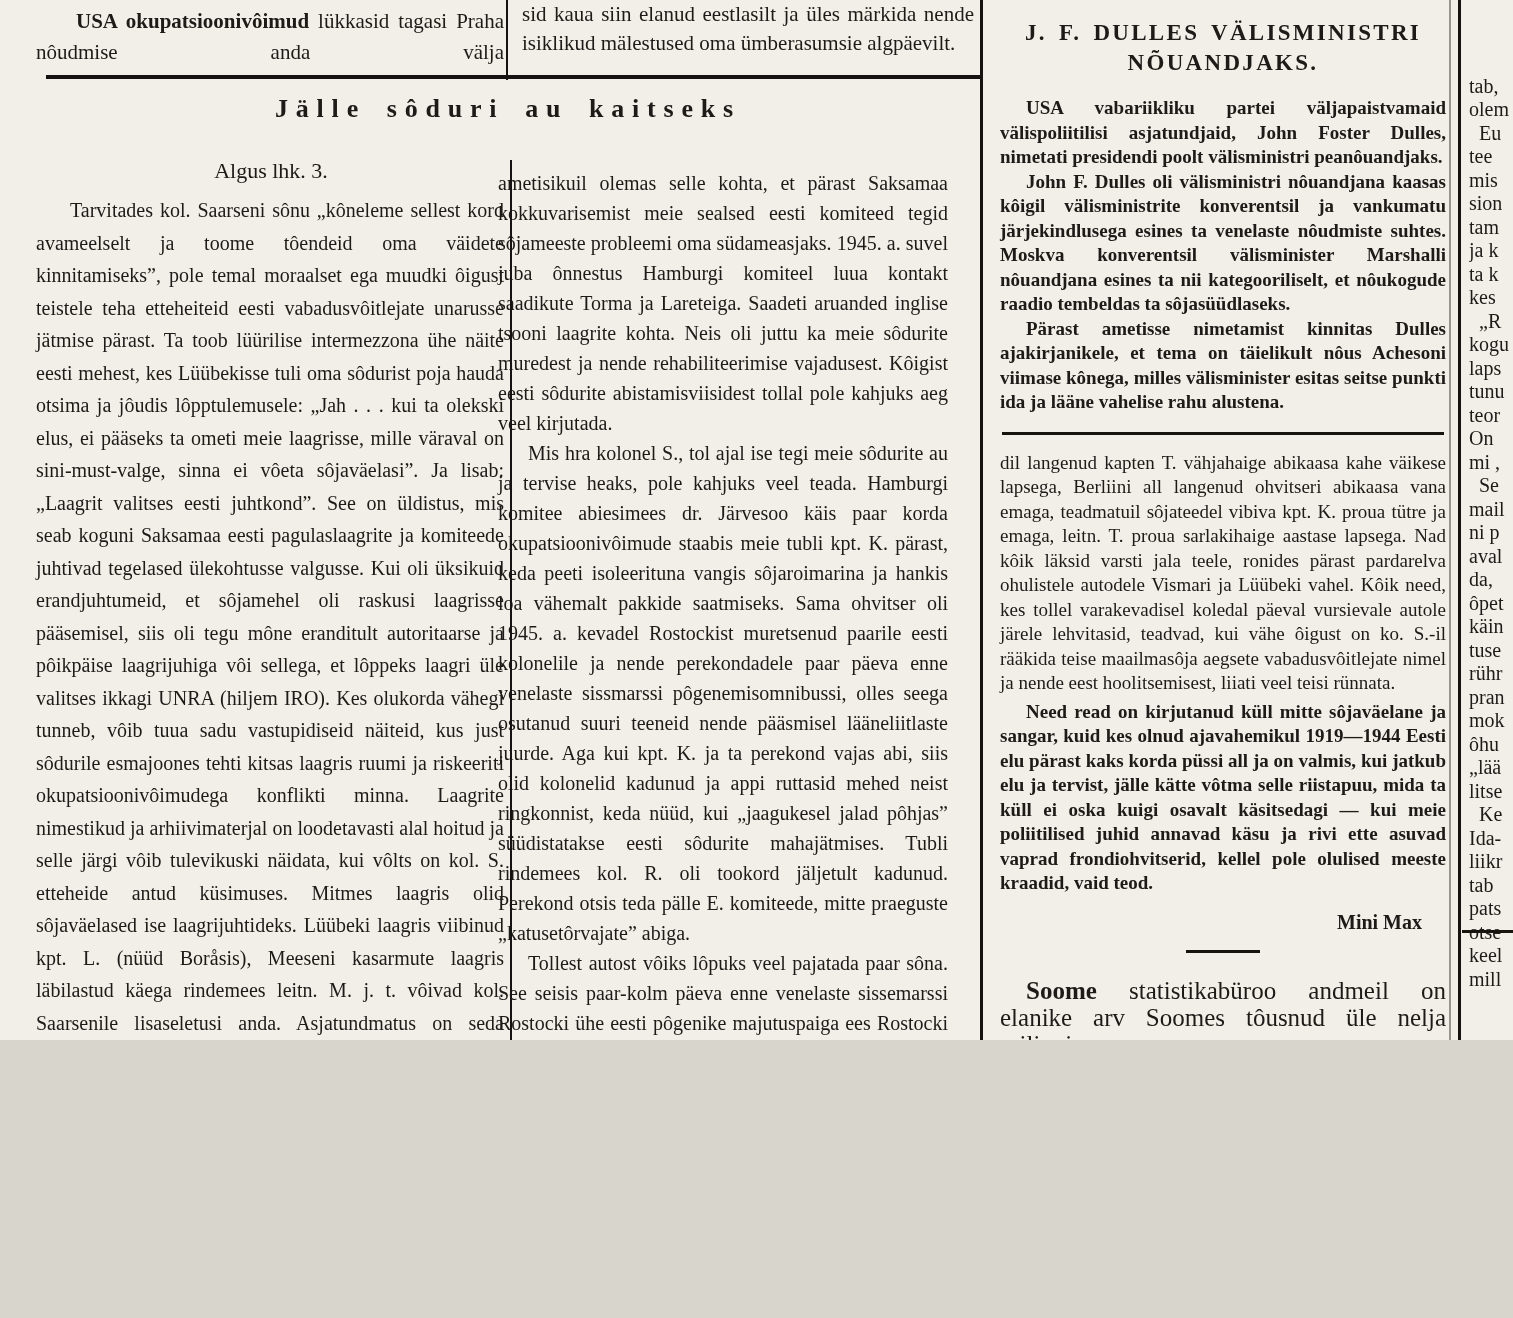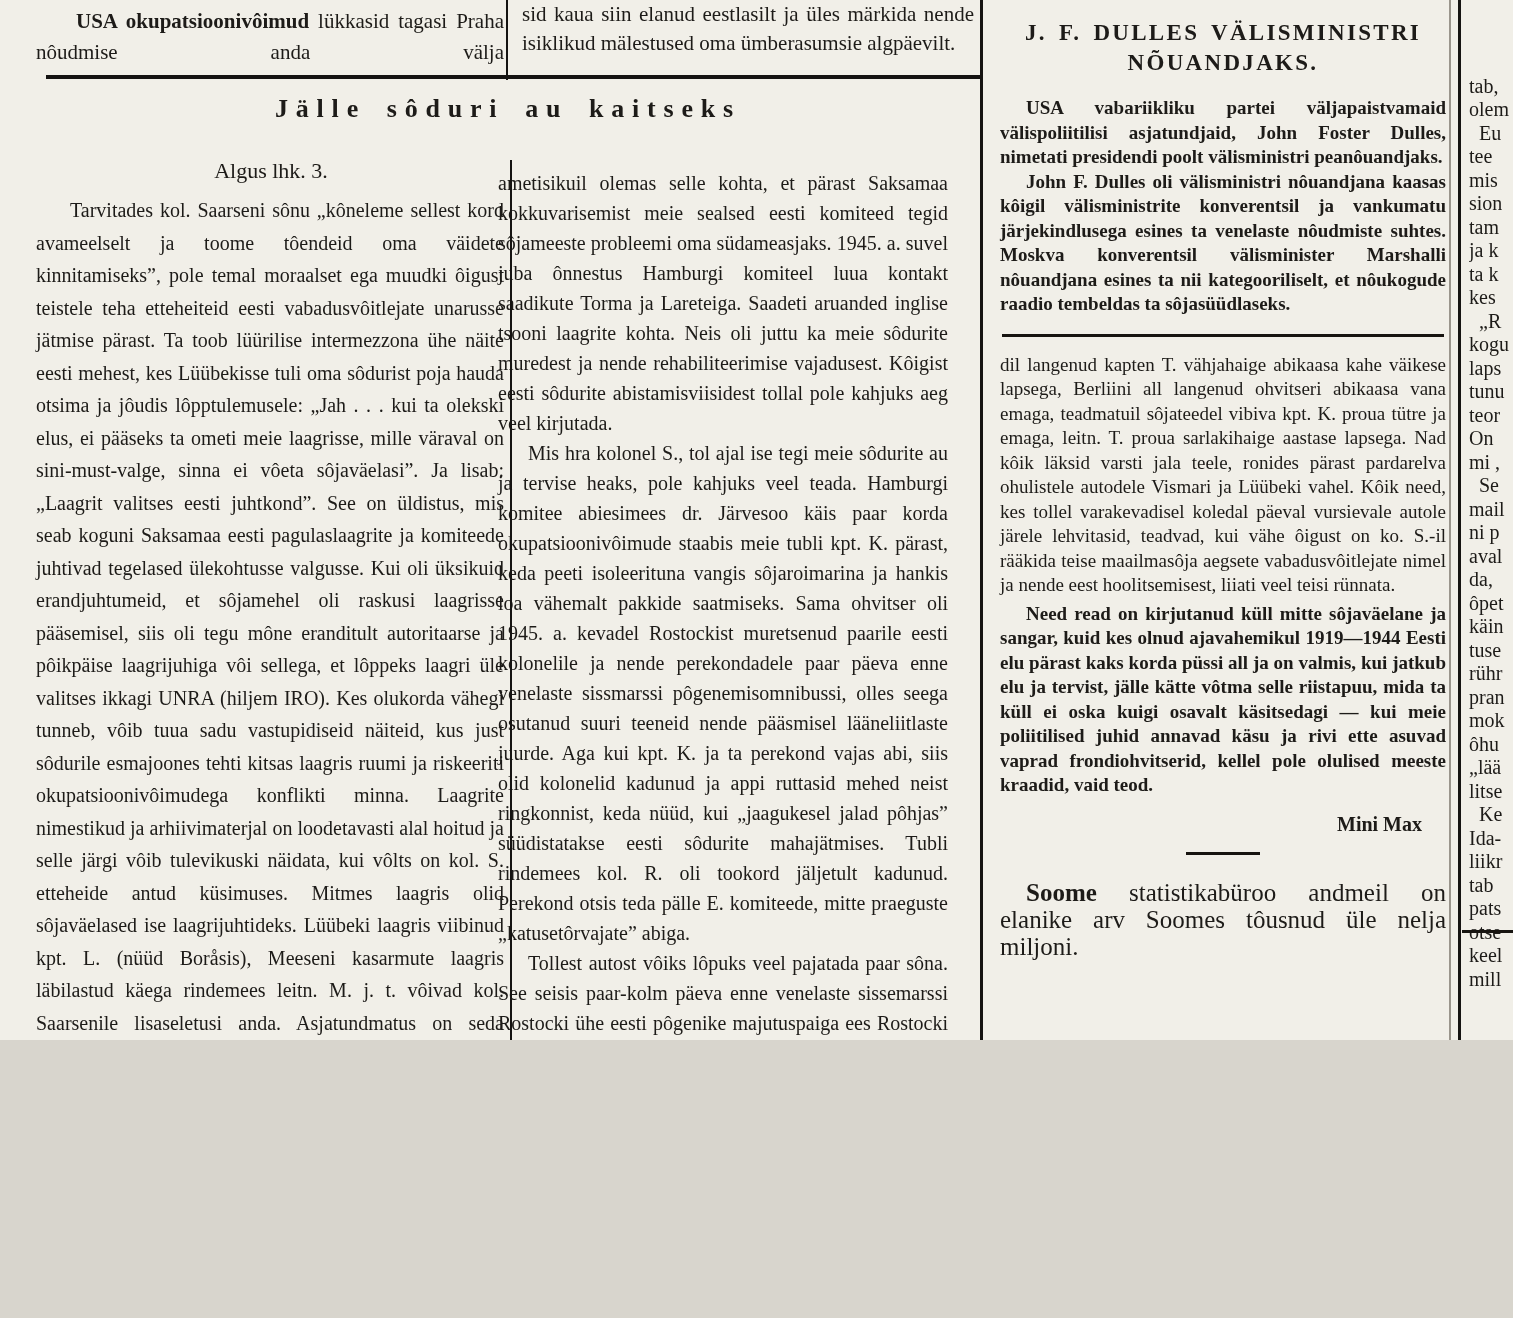--- a/index.html
+++ b/index.html
@@ -127,20 +127,21 @@
     <p class="p-indent p-cut">Tollest autost vôiks lôpuks veel pajatada paar sôna. See seisis paar-kolm päeva enne venelaste sissemarssi Rostocki ühe eesti pôgenike majutuspaiga ees Rostocki lähedal Kühlungsbornis, valmis stardiks vabasse läände. Sisse astusid auväärne, oma elutööga istepaiga kôigiti ärateeninud sanitaarkindral, ühe sôjaväearsti väikelaste pere koos emaga ja siis täies vormis kaks koloneli samuti marsivormis peredega ja ligi poole autot täitvate pakkidega. Kui auto vuras minema jäid järele lehvitama äsja fron-</p>
   </div>
 
   <div class="col3">
     <div class="dulles-headline">
       <div>J. F. DULLES VÄLISMINISTRI</div>
       <div>NÕUANDJAKS.</div>
     </div>
     <p class="p-indent">USA vabariikliku partei väljapaistvamaid välispoliitilisi asjatundjaid, John Foster Dulles, nimetati presidendi poolt välisministri peanôuandjaks.</p>
     <p class="p-indent">John F. Dulles oli välisministri nôuandjana kaasas kôigil välisministrite konverentsil ja vankumatu järjekindlusega esines ta venelaste nôudmiste suhtes. Moskva konverentsil välisminister Marshalli nôuandjana esines ta nii kategooriliselt, et nôukogude raadio tembeldas ta sôjasüüdlaseks.</p>
+    <p class="p-indent">Pärast ametisse nimetamist kinnitas Dulles ajakirjanikele, et tema on täielikult nôus Achesoni viimase kônega, milles välisminister esitas seitse punkti ida ja lääne vahelise rahu alustena.</p>
 
     <div class="article-divider"></div>
 
     <p>dil langenud kapten T. vähjahaige abikaasa kahe väikese lapsega, Berliini all langenud ohvitseri abikaasa vana emaga, teadmatuil sôjateedel vibiva kpt. K. proua tütre ja emaga, leitn. T. proua sarlakihaige aastase lapsega. Nad kôik läksid varsti jala teele, ronides pärast pardarelva ohulistele autodele Vismari ja Lüübeki vahel. Kôik need, kes tollel varakevadisel koledal päeval vursievale autole järele lehvitasid, teadvad, kui vähe ôigust on ko. S.-il rääkida teise maailmasôja aegsete vabadusvôitlejate nimel ja nende eest hoolitsemisest, liiati veel teisi rünnata.</p>
     <p class="p-indent" style="margin-top:4px;">Need read on kirjutanud küll mitte sôjaväelane ja sangar, kuid kes olnud ajavahemikul 1919—1944 Eesti elu pärast kaks korda püssi all ja on valmis, kui jatkub elu ja tervist, jälle kätte vôtma selle riistapuu, mida ta küll ei oska kuigi osavalt käsitsedagi — kui meie poliitilised juhid annavad käsu ja rivi ette asuvad vaprad frondiohvitserid,  kellel pole olulised meeste kraadid, vaid teod.</p>
     <div class="byline">Mini Max</div>
     <div class="minimax-rule"></div>
     <div class="footer-note">
       <p><b>Soome</b><span> statistikabüroo andmeil on elanike arv Soomes tôusnud üle nelja miljoni.</span></p>
     </div>

